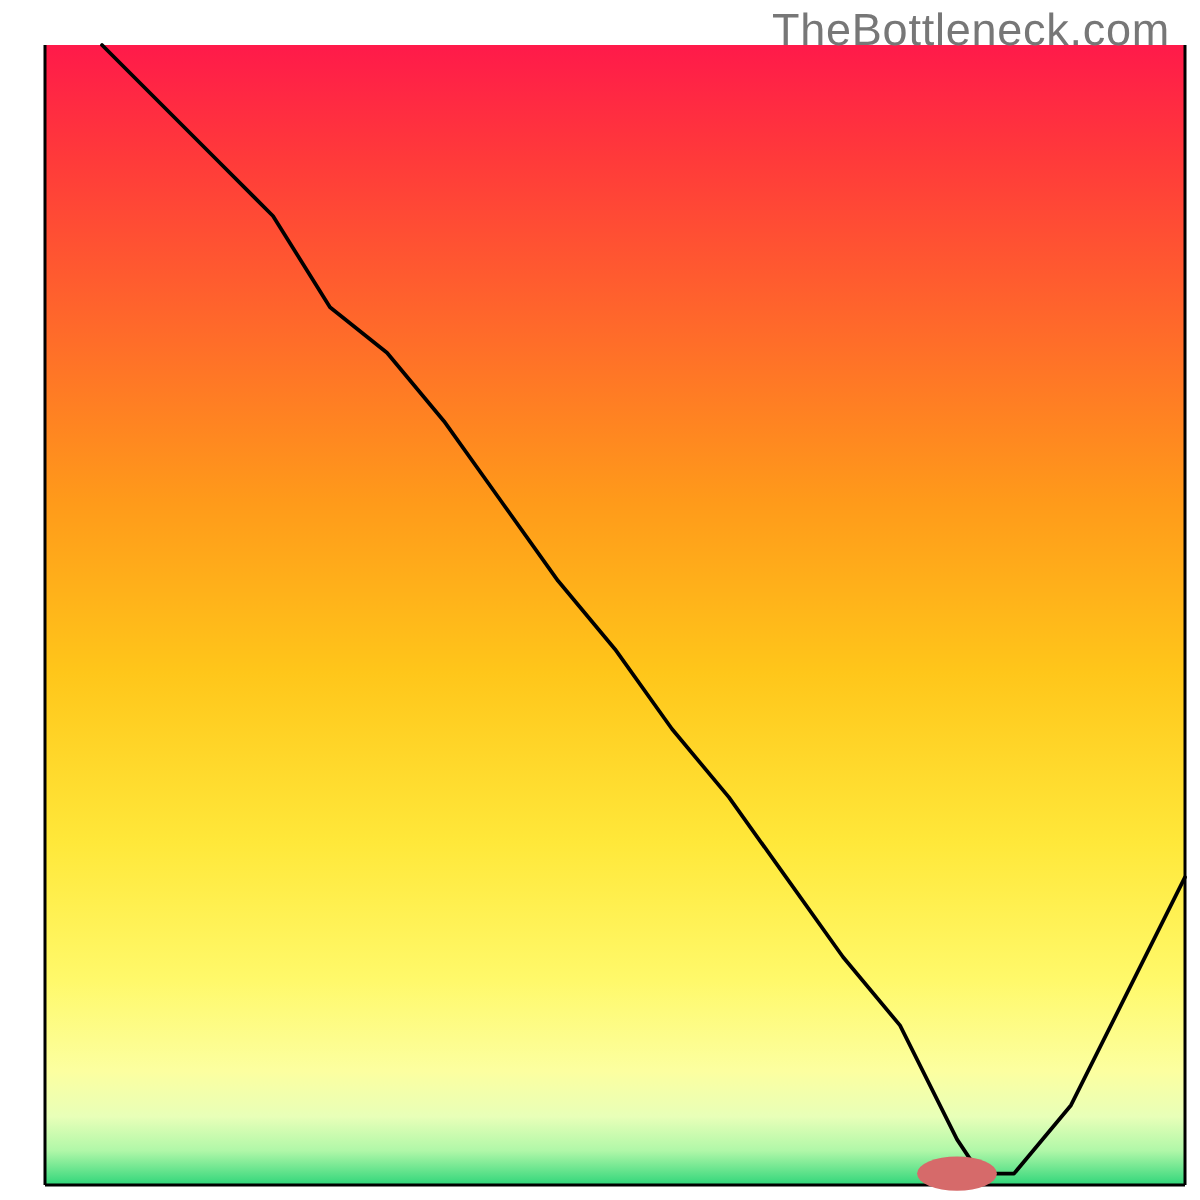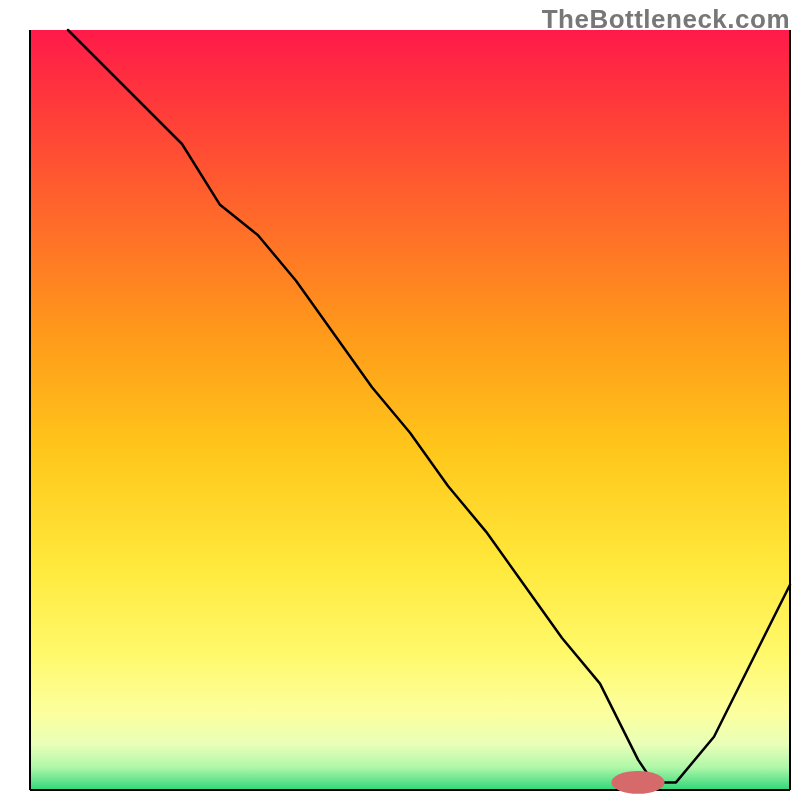--- a/index.html
+++ b/index.html
@@ -12,23 +12,23 @@
   }
   .chart-container {
     position: relative;
     width: 800px;
     height: 800px;
     background: #ffffff;
   }
   .watermark {
     position: absolute;
     top: 4px;
-    right: 10px;
-    font-size: 26px;
-    font-weight: 700;
+    right: 20px;
+    font-size: 30px;
+    font-weight: 400;
     color: #777777;
     letter-spacing: 0.5px;
   }
   svg.plot {
     position: absolute;
     left: 0;
     top: 0;
     width: 800px;
     height: 800px;
     display: block;

